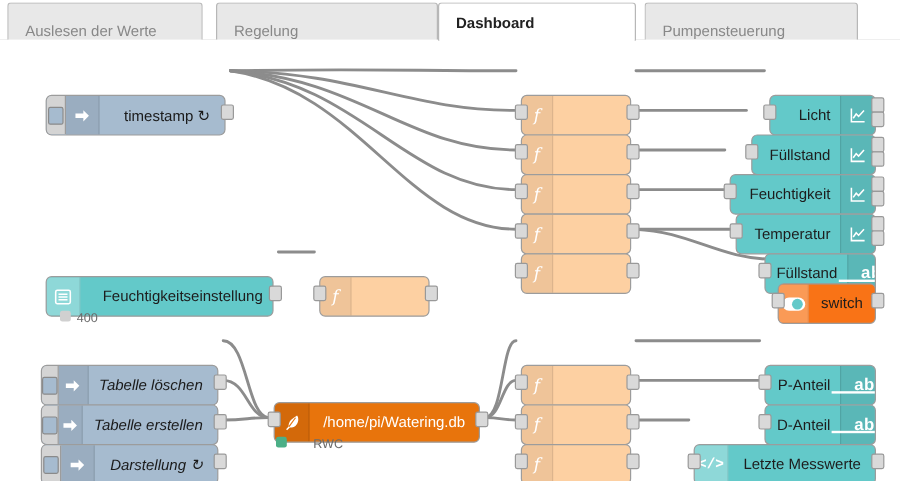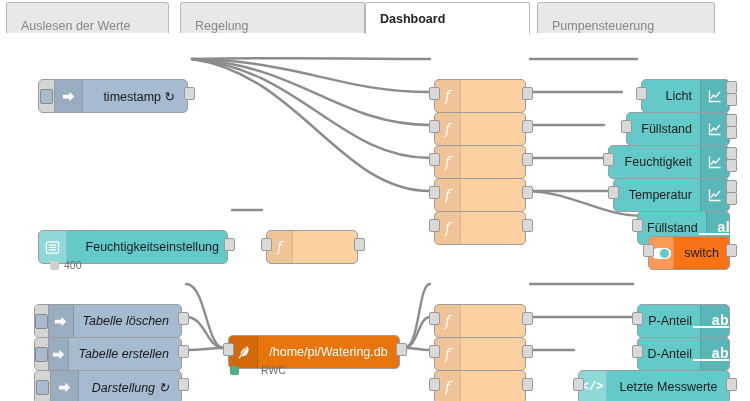--- a/index.html
+++ b/index.html
@@ -60,21 +60,21 @@
   .n-db{background:#e8740c;}
   .n-db .lbl{color:#fff;justify-content:center;}
   .n-db .ic{width:28px;height:100%;display:flex;align-items:center;justify-content:center;
             background:rgba(0,0,0,.09);border-right:1px solid rgba(0,0,0,.12);}
 
   
   .port{position:absolute;width:9px;height:11px;background:#d9d9d9;
         border:1px solid #999;border-radius:2px;z-index:4;}
 
   
-  .status{position:absolute;font-size:10.5px;color:#6b6b6b;display:flex;align-items:center;gap:5px;
+  .status{position:absolute;font-size:10.5px;color:#6b6b6b;display:flex;gap:5px;
           white-space:nowrap;}
   .status .dot{width:9px;height:9px;border-radius:2px;display:block;}
 
   .abc{font-size:14px;font-weight:bold;color:#fff;border-bottom:2px solid #fff;
        line-height:11px;letter-spacing:.4px;padding-left:19px;}
   .code{font-size:12px;color:#fff;font-weight:bold;font-family:"Liberation Mono",monospace;}
   .toggle{width:19px;height:11px;border-radius:6px;background:#fff;position:relative;}
   .toggle b{position:absolute;left:8px;top:1px;width:9px;height:9px;border-radius:50%;background:#63c9c9;}
 </style>
 </head>

